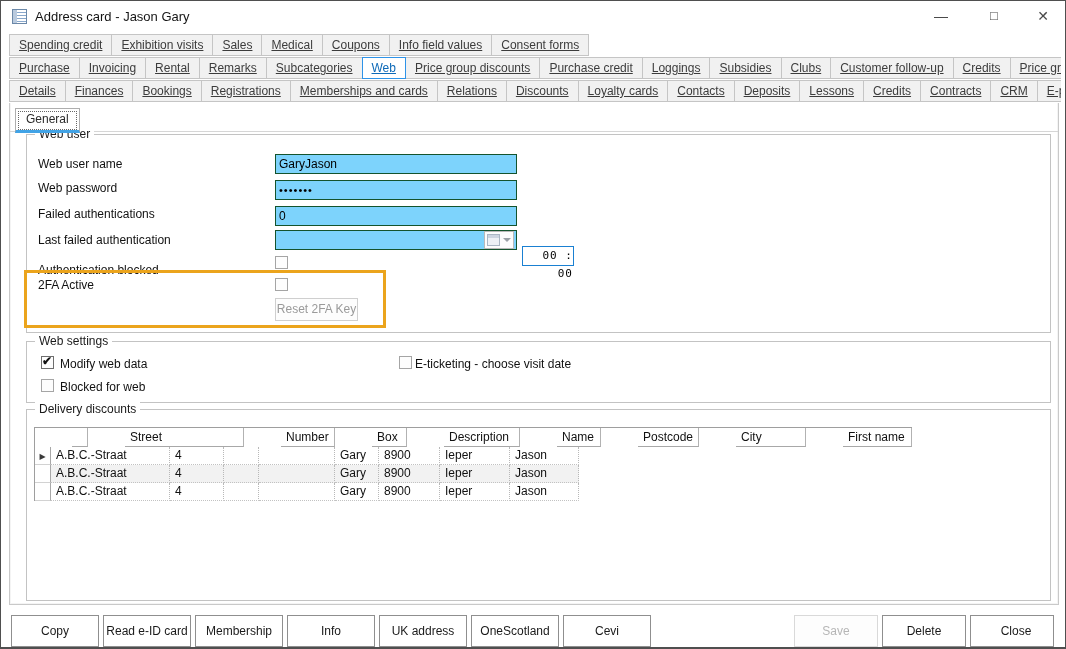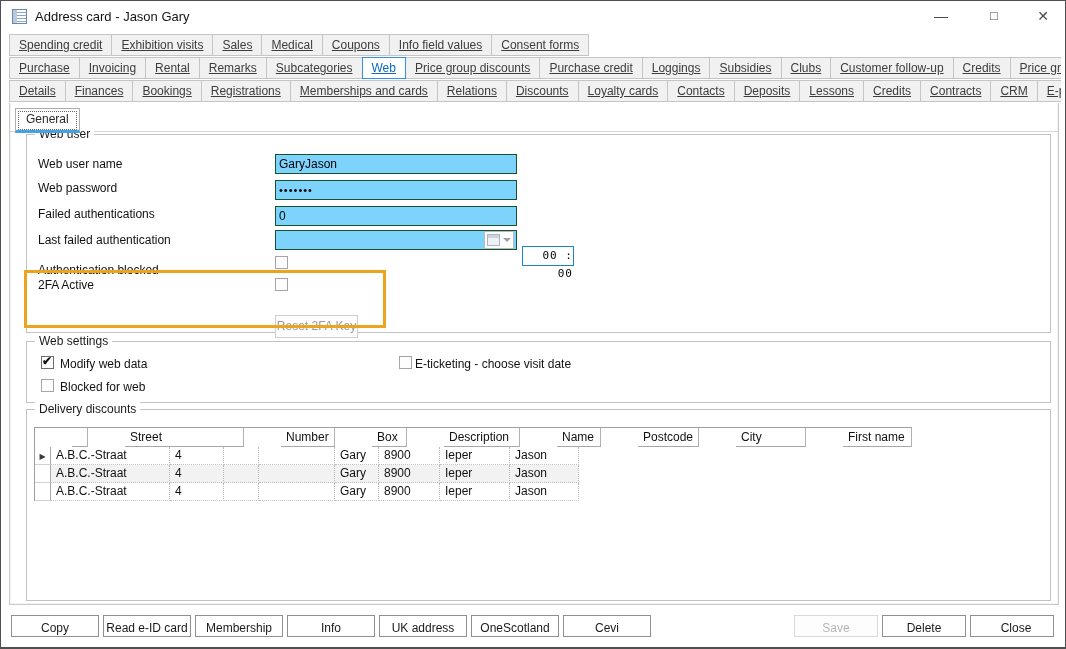--- a/index.html
+++ b/index.html
@@ -54,34 +54,34 @@
   .time-field { position:absolute; left:521px; top:229px; width:52px; height:20px; background:#fff;
     border:1px solid #1a80d2; text-align:right; line-height:18px;
     font-family:"DejaVu Sans Mono", monospace; font-size:11px; letter-spacing:1px; color:#000;margin-top:16px; }
   .checkbox { position:absolute; width:13px; height:13px; border:1px solid #a5a5a5; background:#fdfdfd; }
   .checkbox.checked { border-color:#6e6e6e; }
   .checkbox.checked::after { content:"\2714"; position:absolute; left:0px; top:-3px; font-size:12px; font-weight:bold; color:#111; }
   .cb-label { position:absolute; font-size:12px; color:#111; }
   .highlight-2fa { position:absolute; left:23px; top:269px; width:362px; height:58px;
     border:3px solid #eba41c; pointer-events:none; z-index:4; }
   .reset-btn { position:absolute; left:274px; top:297px; width:83px; height:23px; background:#fdfdfd;
-    border:1px solid #cfcfcf; color:#9a9a9a; font-size:12px; text-align:center; line-height:21px;margin-top:17px; }
+    border:1px solid #cfcfcf; color:#9a9a9a; font-size:12px; text-align:center; line-height:21px; }
   
   .grid { position:absolute; left:33px; top:426px; border-top:1px solid #9e9e9e; border-left:1px solid #9e9e9e; background:#fff; }
   .grid-row { display:flex; }
   .grid-cell { font-size:12px; color:#111; padding:0 0 0 5px; overflow:hidden; white-space:nowrap; }
   .hdr .grid-cell { height:19px; line-height:18px; border-right:1px solid #b2b2b2; border-bottom:1px solid #a8a8a8; background:#fff;margin-left:37px; }
   .body .grid-cell { height:18px; line-height:17px; border-right:1px dotted #b8b8b8; border-bottom:1px dotted #c2c2c2; }
   .body .sel-cell { border-right:1px solid #a8a8a8; border-bottom:1px solid #d2d2d2; background:#fff; padding:0; text-align:center; }
   .hdr .sel-cell { padding:0; }
   .grid-row.alt .grid-cell { background:#f2f2f2; }
   .grid-row.alt .sel-cell { background:#fff; }
   .row-arrow { font-size:8px; color:#3a3a3a; line-height:17px; }
   
-  .btn { position:absolute; top:614px; height:22px; width:88px; background:#fff; border:1px solid #8f8f8f;
+  .btn { position:absolute; top:614px; height:32px; width:88px; background:#fff; border:1px solid #8f8f8f;
     font-size:12px; color:#1a1a1a; text-align:center; line-height:24px; }
   .btn-right { width:84px; }
   .btn.disabled { background:#fdfdfd; border-color:#d9d9d9; color:#b6b6b6; }
 </style>
 </head>
 <body>
 
 <div class="window">
 
   <div class="titlebar">

